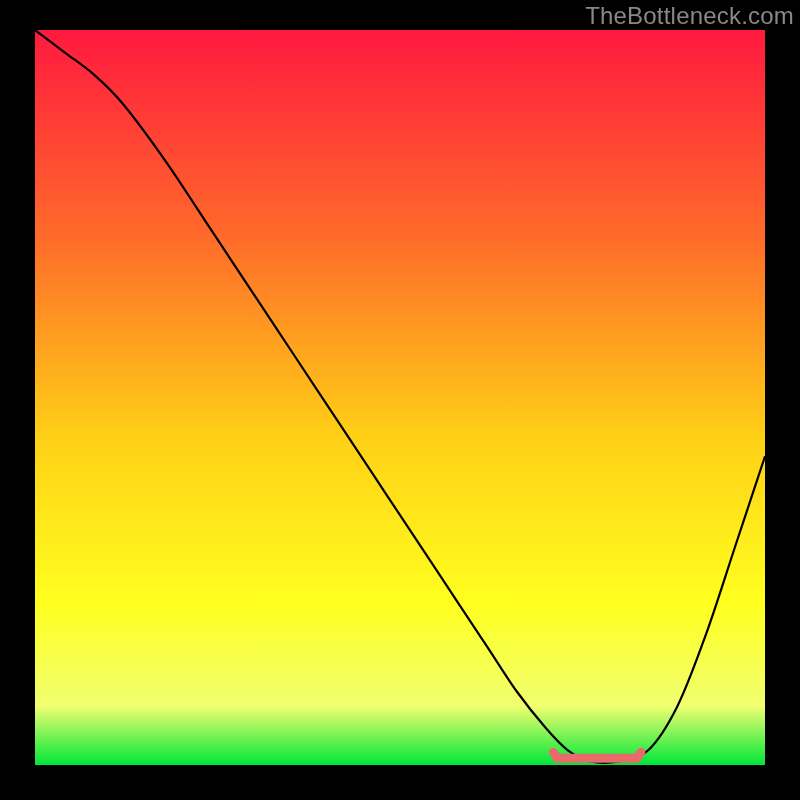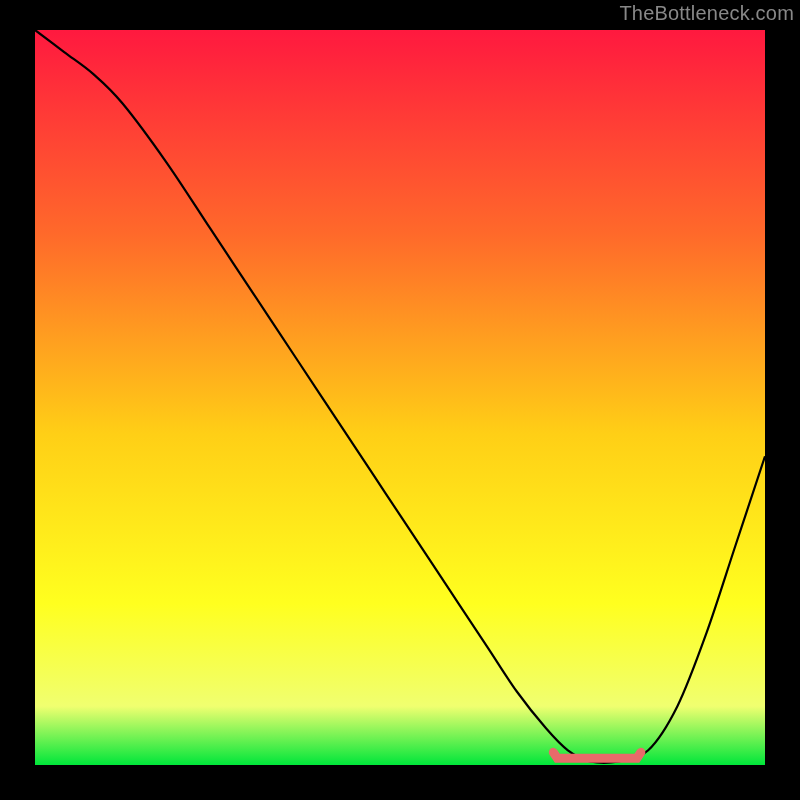--- a/index.html
+++ b/index.html
@@ -9,21 +9,21 @@
     height: 800px;
     background: #000000;
     font-family: Arial, Helvetica, sans-serif;
     overflow: hidden;
   }
   .attribution {
     position: absolute;
     top: 2px;
     right: 6px;
     color: #888888;
-    font-size: 20px;
+    font-size: 24px;
     font-weight: 500;
     letter-spacing: 0.2px;
   }
   .plot-area {
     position: absolute;
     left: 35px;
     top: 30px;
     width: 730px;
     height: 735px;
   }

